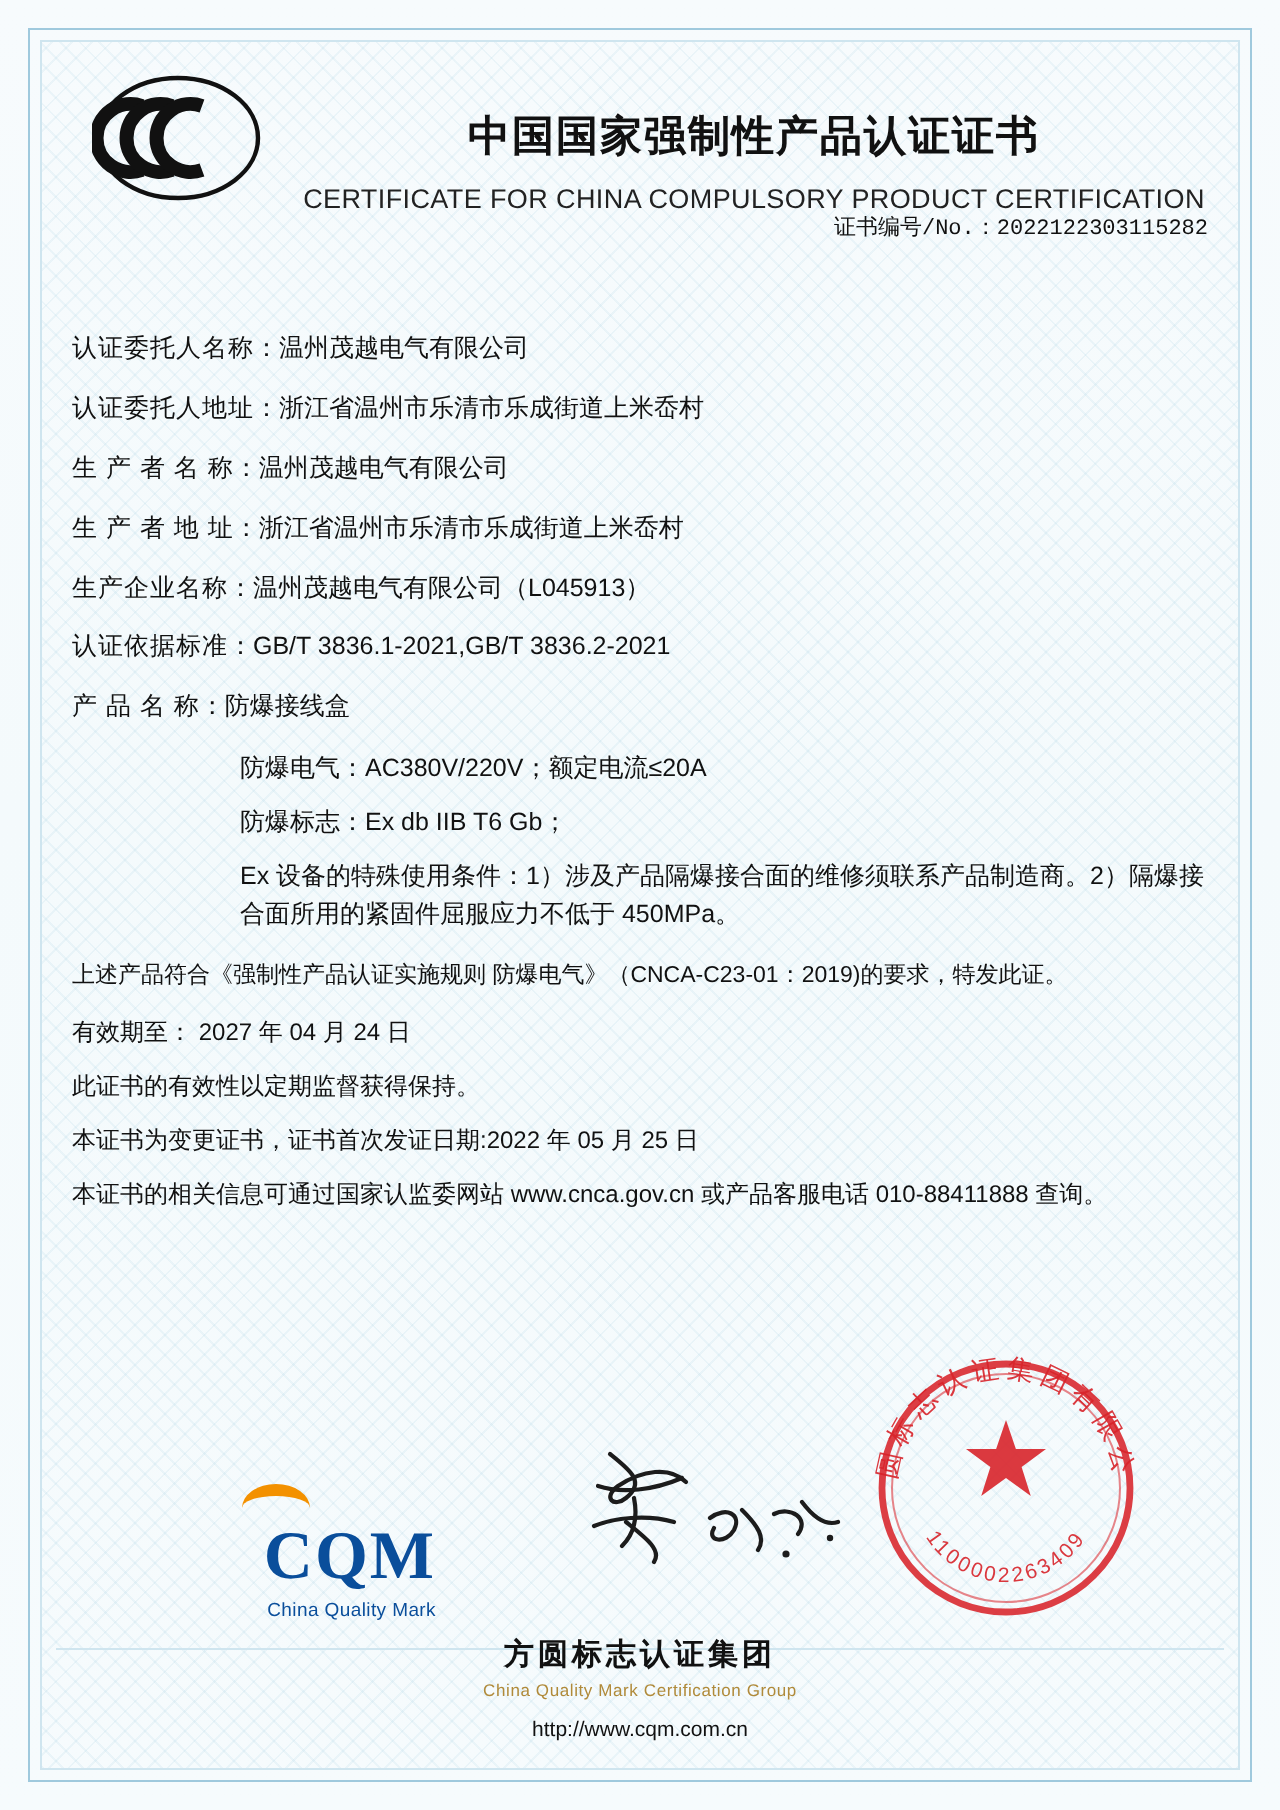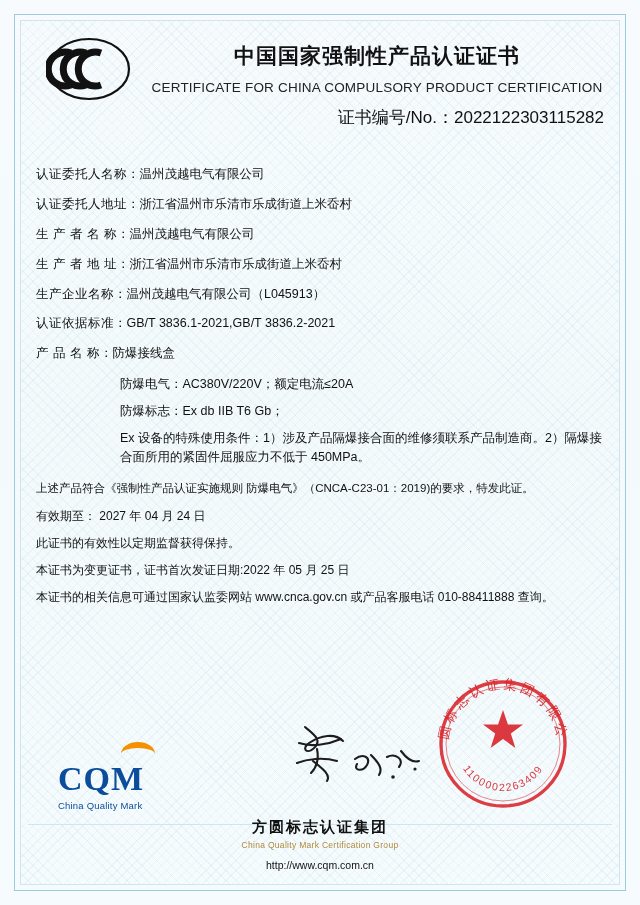--- a/index.html
+++ b/index.html
@@ -46,32 +46,32 @@
     width:86px;height:66px;
   }
   .titles{
     position:absolute;left:120px;right:6px;top:6px;
     text-align:center;
   }
   .title-cn{
     font-family:Liberation Sans, sans-serif;
     font-size:21px;font-weight:bold;color:#111;
     letter-spacing:1px;
-    margin-top:8px;
+    margin-top:20px;
   }
   .title-en{
     font-family:"Liberation Sans","DejaVu Sans",sans-serif;
     font-size:13.5px;color:#222;
     letter-spacing:.2px;
     margin-top:10px;
   }
   .cert-no{
     position:absolute;right:8px;top:78px;
-    font-size:17px;color:#111;
-    font-family:Liberation Sans, sans-serif;
+    font-size:11px;color:#111;
+    font-family:Liberation Mono, monospace;
     white-space:nowrap;
   }
 
   
   .body{
     position:relative;
     margin-top:46px;
     padding:0 10px 0 8px;
   }
   .row{
@@ -114,21 +114,21 @@
     font-size:12px;color:#111;
     margin-top:10px;
   }
 
   
   .footer{
     position:absolute;left:0;right:0;bottom:0;height:190px;
   }
   .cqm{
     position:absolute;left:30px;bottom:66px;
-    width:160px;text-align:left;
+    width:160px;text-align:right;
   }
   .cqm-arc{
     width:34px;height:16px;margin:0 auto 0 auto;
     border-top:6px solid #f39100;
     border-radius:40px 40px 0 0 / 28px 28px 0 0;
   }
   .cqm-text{
     font-family:"Liberation Serif","DejaVu Serif",serif;
     font-size:34px;font-weight:bold;color:#0a4e9b;
     letter-spacing:1px;line-height:1;

